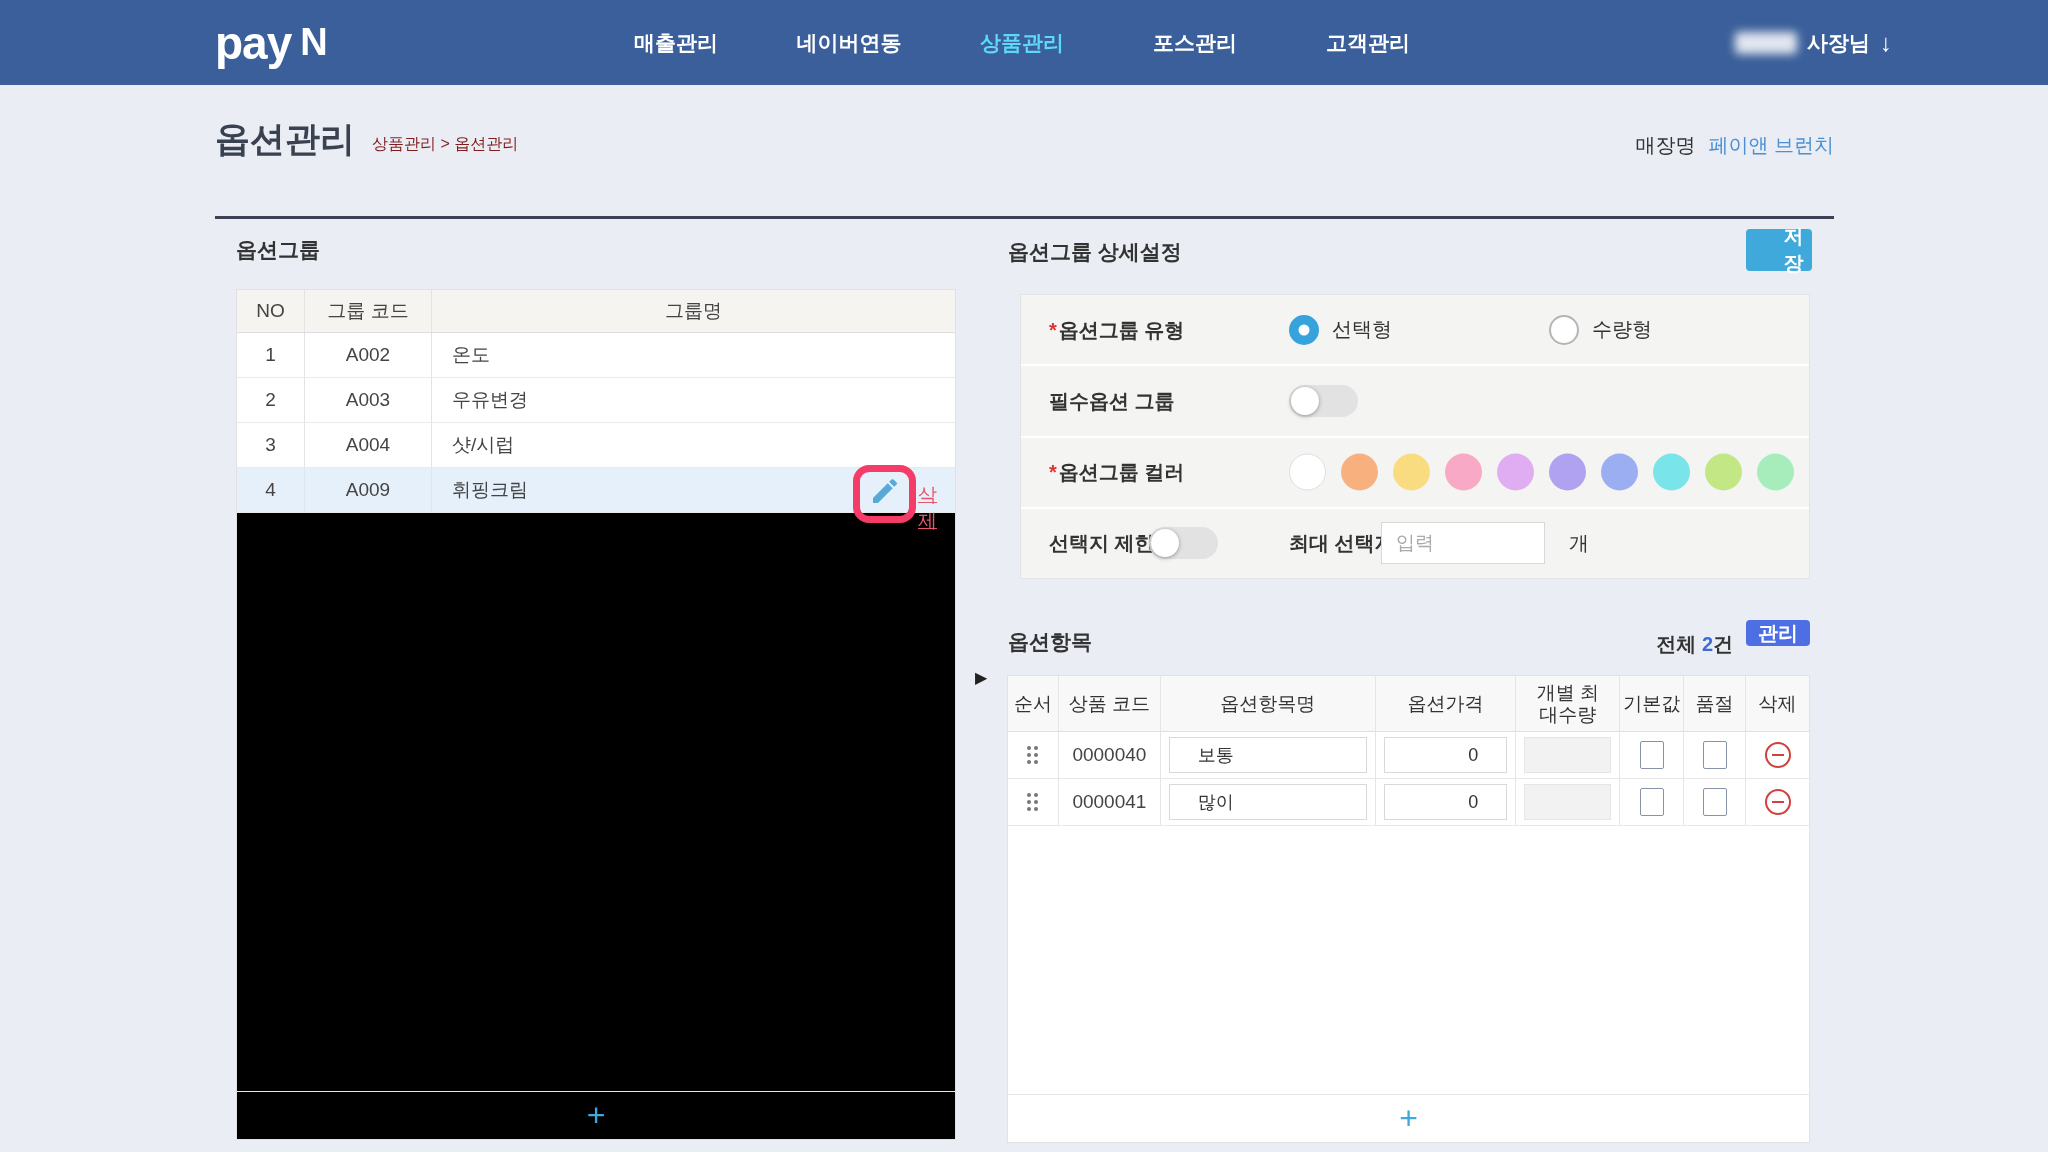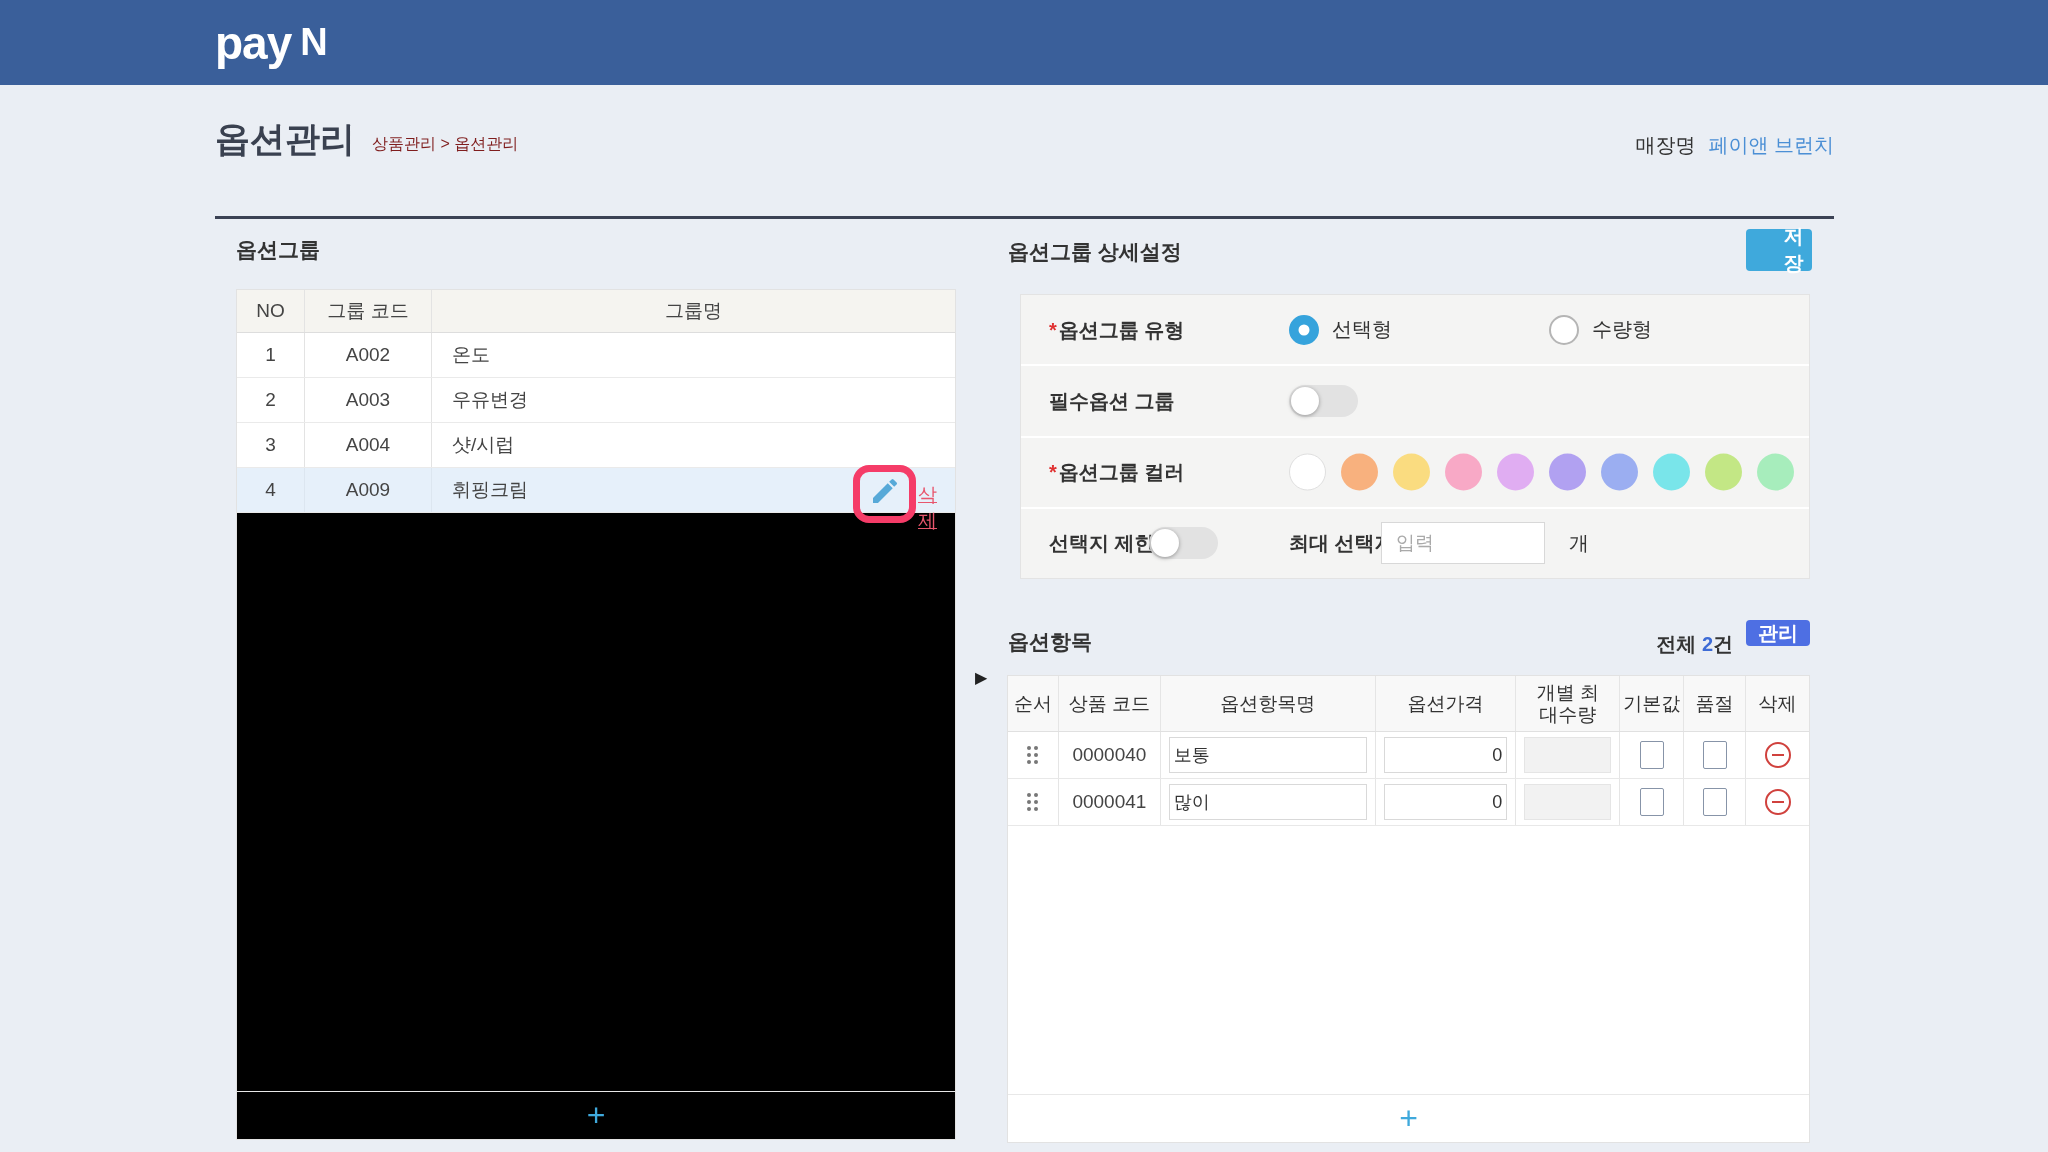--- a/index.html
+++ b/index.html
@@ -82,36 +82,48 @@
                 border:1px solid #E2E2E2; display:flex; flex-direction:column; }
   .it-header { display:flex; height:56px; background:#F8F8F8; border-bottom:1px solid #E0E0E0;
                font-size:19px; color:#333; font-weight:400; }
   .it-header > div, .it-row > div { display:flex; align-items:center; justify-content:center;
                border-right:1px solid #E5E5E5; text-align:center; line-height:1.15; }
   .it-header > div:last-child, .it-row > div:last-child { border-right:none; }
   .w0{width:51px;} .w1{width:102px;} .w2{width:215px;} .w3{width:141px;} .w4{width:104px;} .w5{width:64px;} .w6{width:62px;} .w7{width:63px;}
   .it-row { display:flex; height:47px; border-bottom:1px solid #E8E8E8; font-size:19px; color:#444; }
   .drag { display:grid; grid-template-columns:4px 4px; grid-template-rows:4px 4px 4px; gap:3px; cursor:grab; }
   .drag i { width:4px; height:4px; border-radius:50%; background:#777; }
-  .cell-input { width:calc(100% - 16px); height:36px; border:1px solid #D9D9D9; font-size:18px; padding:0 4px;
+  .cell-input { width:calc(100% - 16px); height:36px; border:1px solid #D9D9D9; font-size:18px; padding:0 28px;
                 color:#333; font-family:inherit; background:#fff; }
   .price-input { text-align:right; }
   .dis-input { width:calc(100% - 16px); height:36px; border:1px solid #E5E5E5; background:#F2F2F2; }
   .checkbox { width:24px; height:28px; border:1px solid #8794A8; border-radius:2px; background:#fff; cursor:pointer; }
   .minus { width:26px; height:26px; border:2px solid #D0413D; border-radius:50%; position:relative; cursor:pointer; }
   .minus::after { content:""; position:absolute; left:50%; top:50%; transform:translate(-50%,-50%);
                   width:12px; height:2px; background:#D0413D; }
 </style>
 </head>
 <body>
 
 <div class="nav">
   <div class="logo">
     <span class="pay">pay</span>
     <span class="n">N</span>
+  </div>
+  <div class="nav-menu">
+    <div class="nav-item">매출관리</div>
+    <div class="nav-item">네이버연동</div>
+    <div class="nav-item active">상품관리</div>
+    <div class="nav-item">포스관리</div>
+    <div class="nav-item">고객관리</div>
+  </div>
+  <div class="nav-user">
+    <span class="blur-blob"></span>
+    <span class="user-label">사장님</span>
+    <span class="drop-arrow">↓</span>
   </div>
 </div>
 
 <div class="page-title">옵션관리</div>
 <div class="breadcrumb">상품관리 &gt; 옵션관리</div>
 <div class="store">
   <span>매장명</span>
   <span class="store-name">페이앤 브런치</span>
 </div>
 <div class="header-rule"></div>

